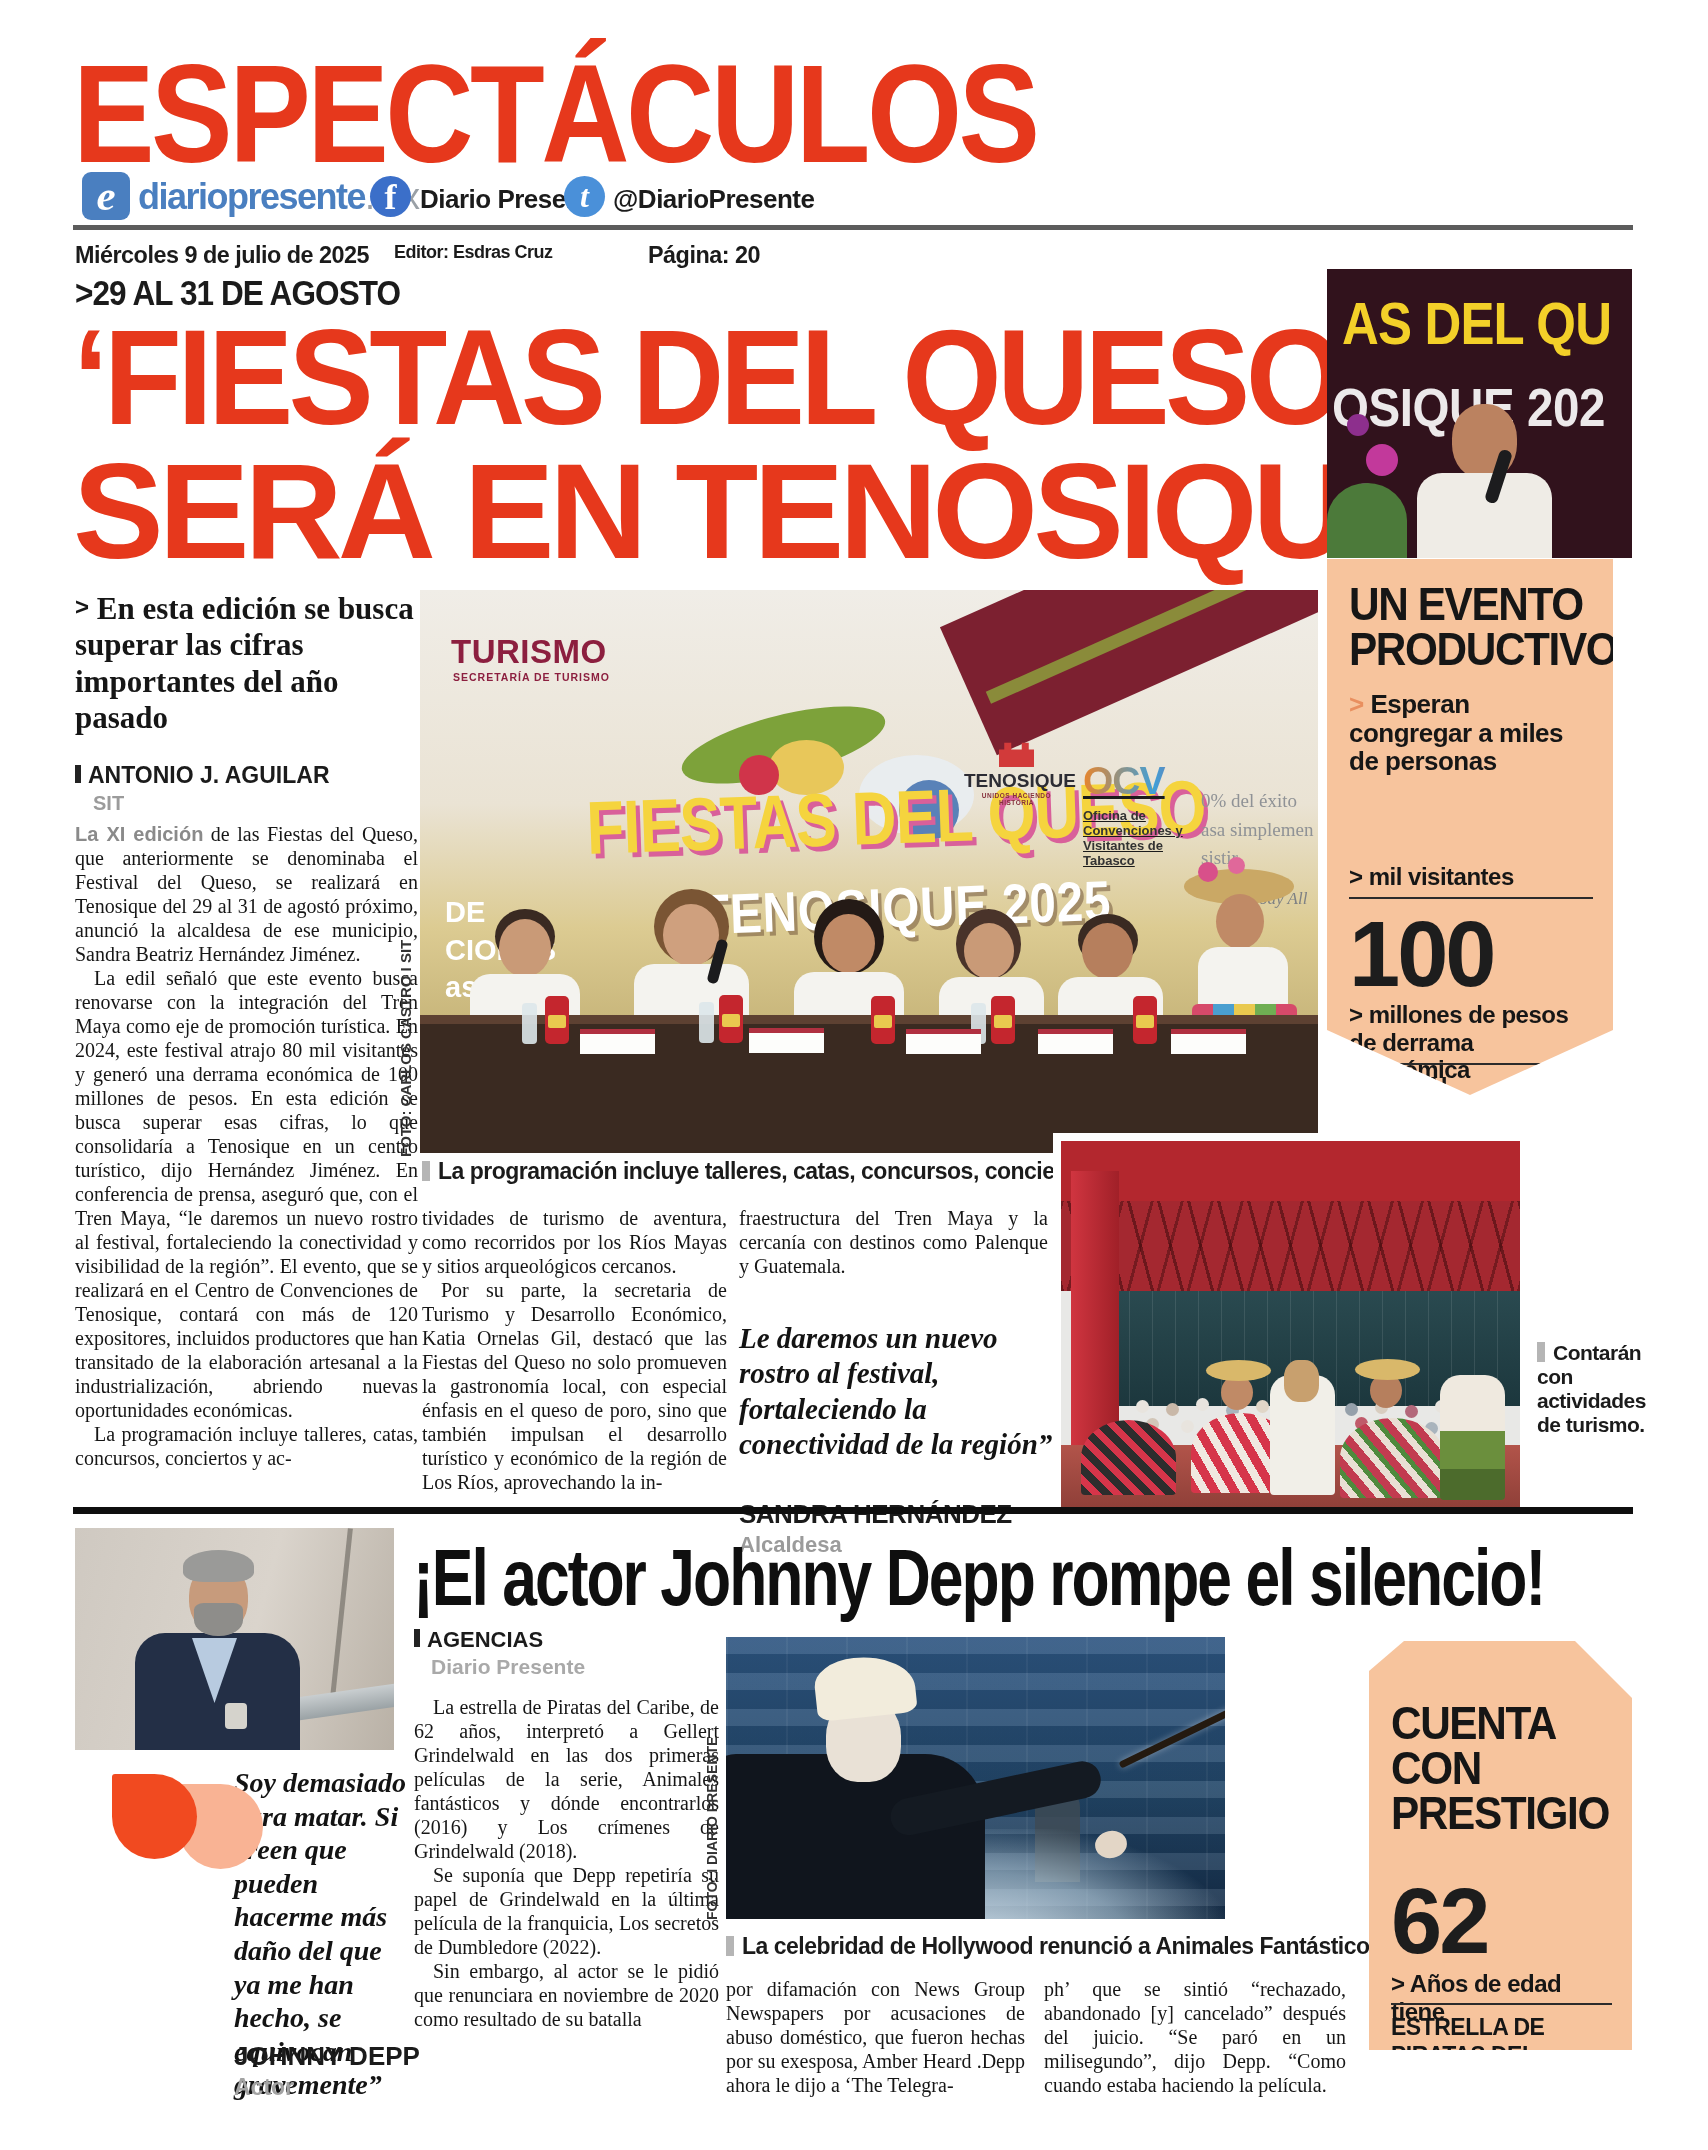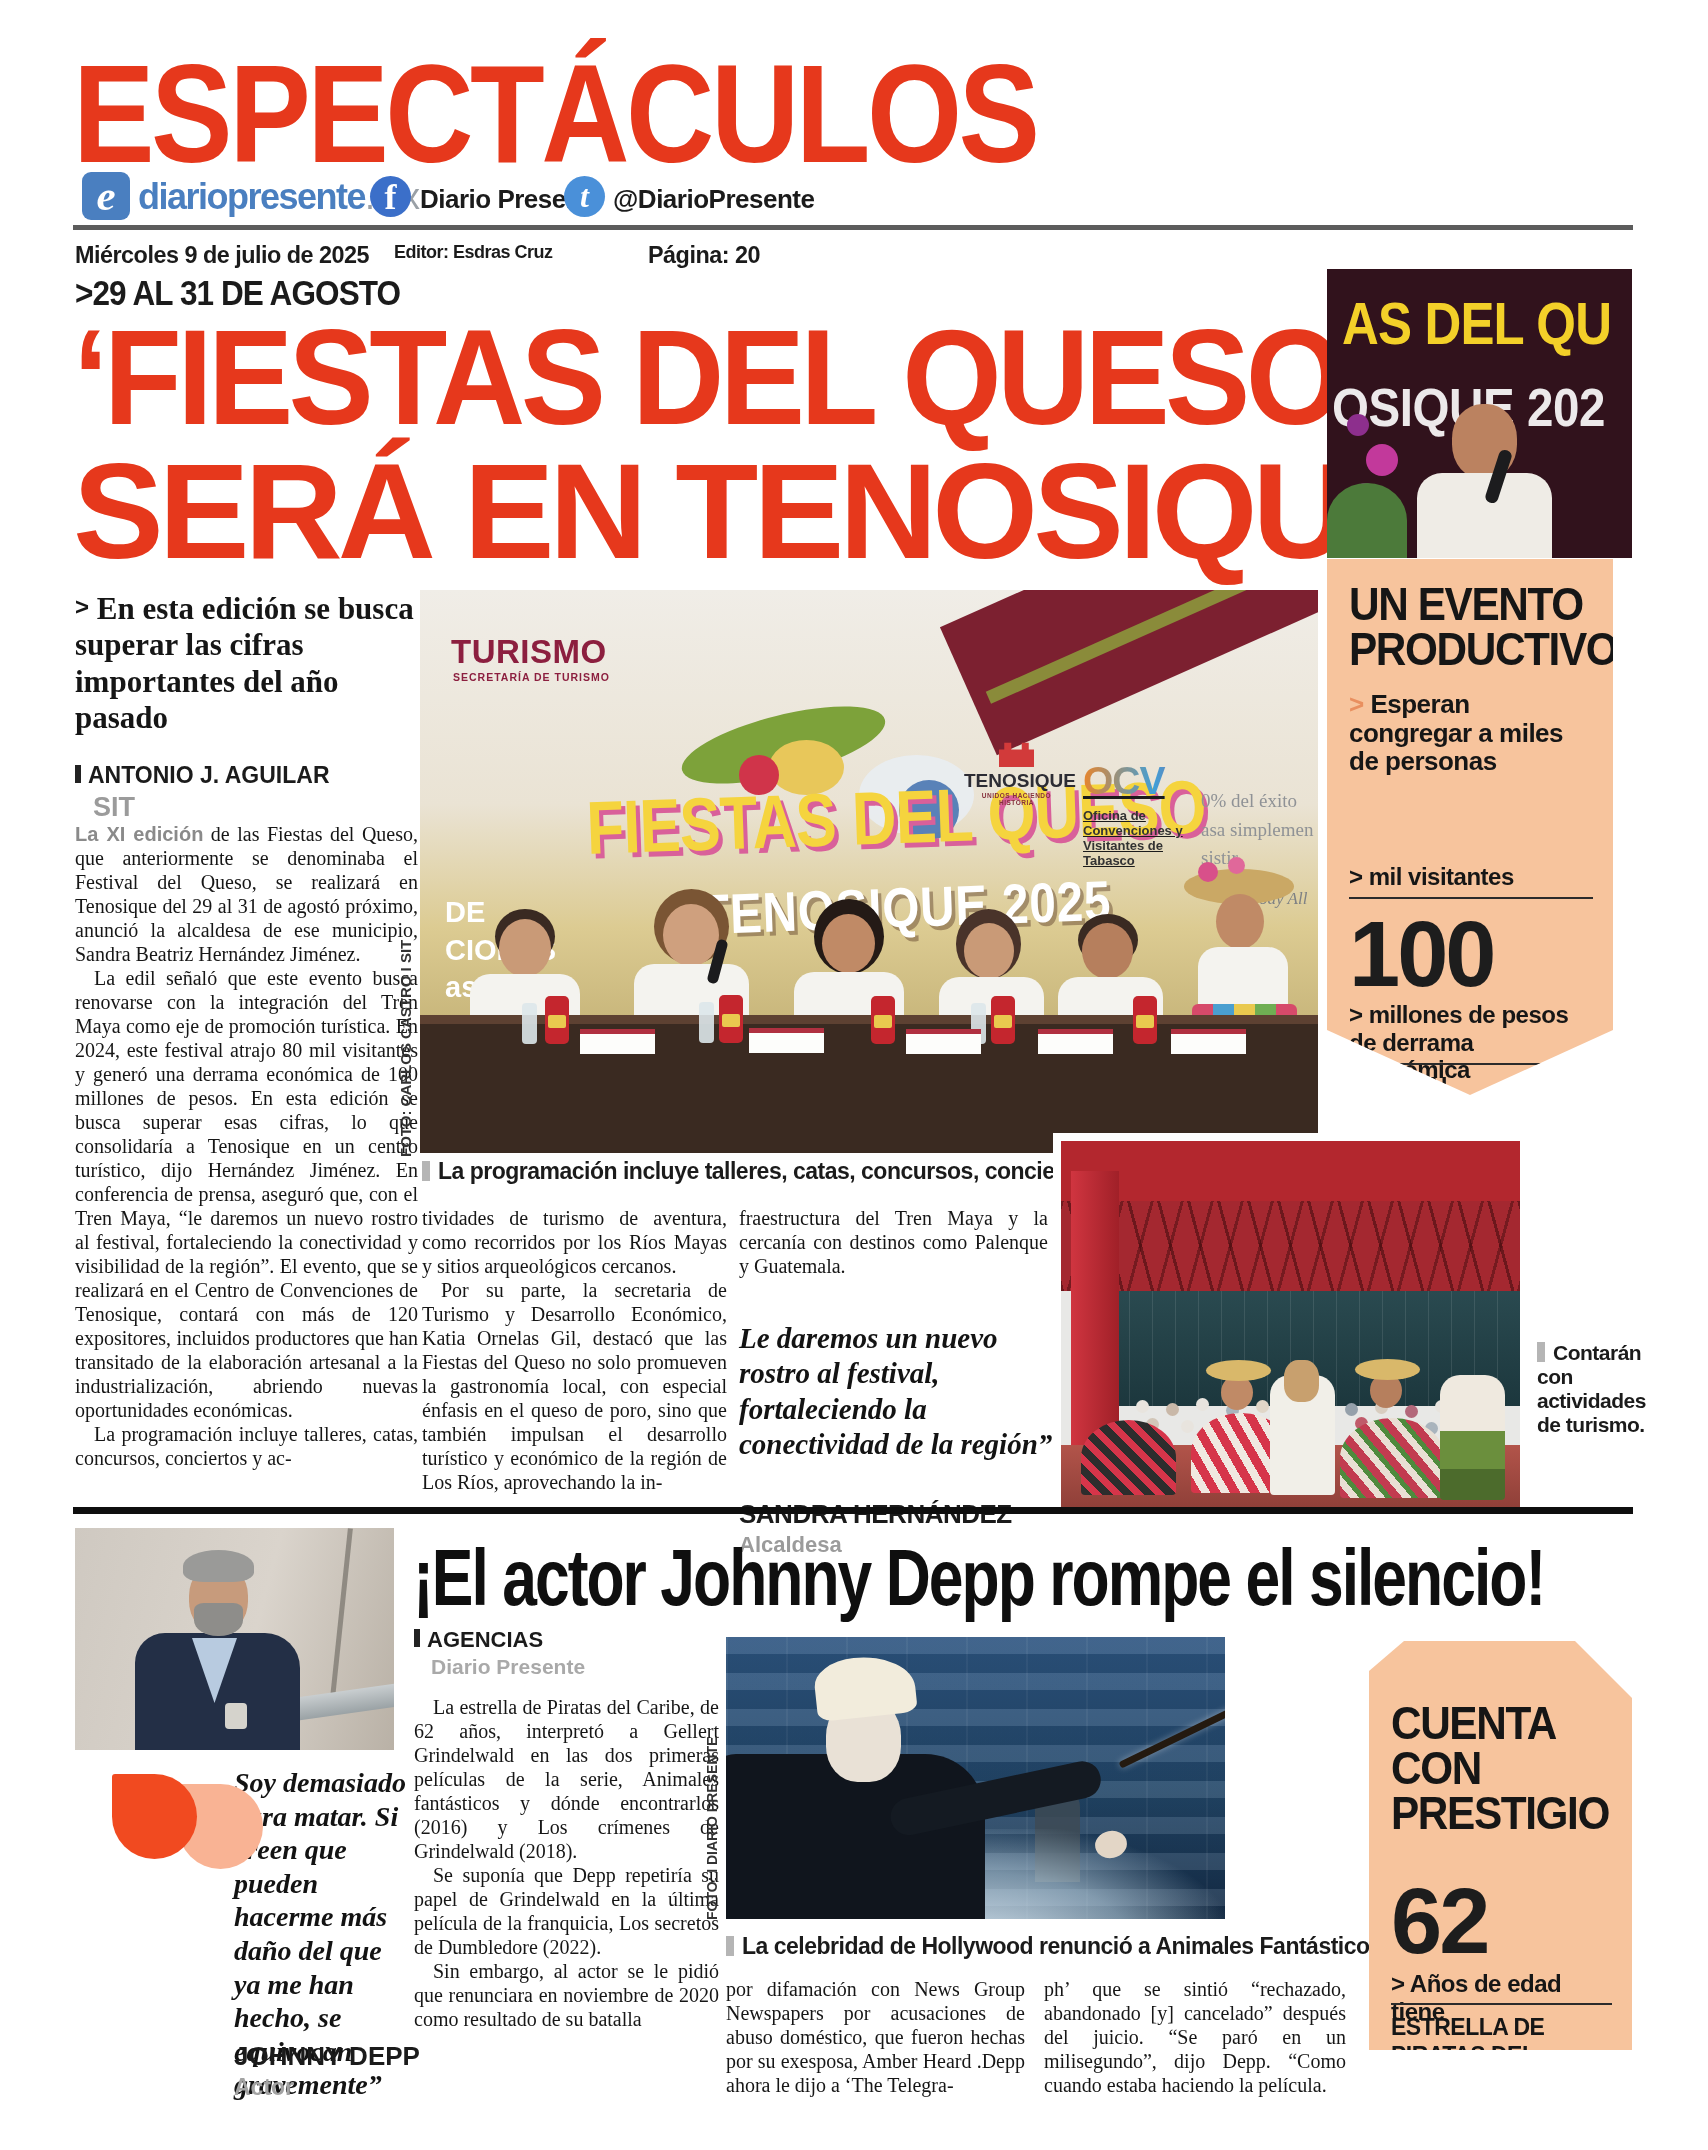--- a/index.html
+++ b/index.html
@@ -32,21 +32,21 @@
   .hl{left:73px;font-weight:bold;color:#E6381C;letter-spacing:-5px;line-height:1;}
   #hl1{top:309px;font-size:136px;}
   #hl1 .cond{transform:scaleX(.94);}
   #hl2{top:443px;font-size:136px;}
   #hl2 .cond{transform:scaleX(1.0);}
   #lede{left:75px;top:591px;width:344px;font-size:31px;line-height:1.17;font-weight:bold;
     font-family:"Liberation Serif",serif;color:#161616;}
   #lede .arrow{font-family:"Liberation Sans",sans-serif;font-size:24px;vertical-align:4px;}
   #byline{left:75px;top:762px;font-size:23px;font-weight:bold;}
   .bar{display:inline-block;width:6px;height:18px;background:#222;margin-right:7px;}
-  #byline-org{left:93px;top:792px;font-size:27px;font-weight:bold;color:#9b9b9b;}
+  #byline-org{left:93px;top:792px;font-size:20px;font-weight:bold;color:#9b9b9b;}
   .bodycol{font-family:"Liberation Serif","DejaVu Serif",serif;font-size:20px;line-height:1.2;
     text-align:justify;color:#161616;overflow:hidden;}
   .bodycol p{margin:0;text-indent:19px;}
   .bodycol p.first{text-indent:0;}
   .leadin{font-family:"Liberation Sans",sans-serif;font-weight:bold;color:#8a8a8a;}
   #col1{left:75px;top:822px;width:343px;height:658px;}
   #col2{left:422px;top:1206px;width:305px;height:299px;}
   #col3{left:739px;top:1206px;width:309px;height:130px;}
   
   #main-photo{left:420px;top:590px;width:898px;height:563px;overflow:hidden;

